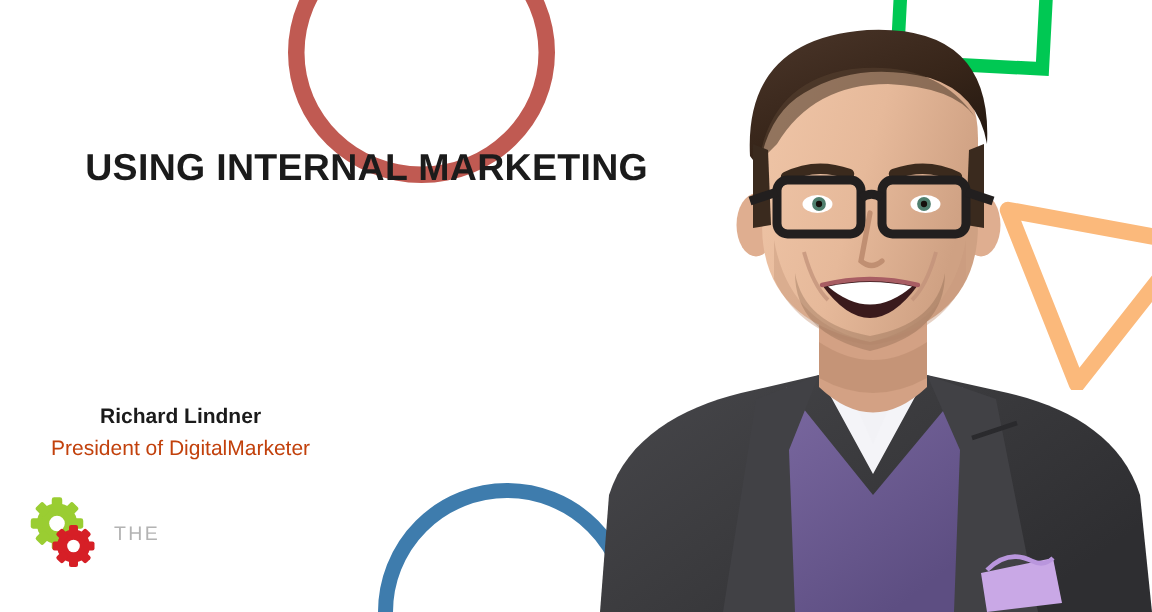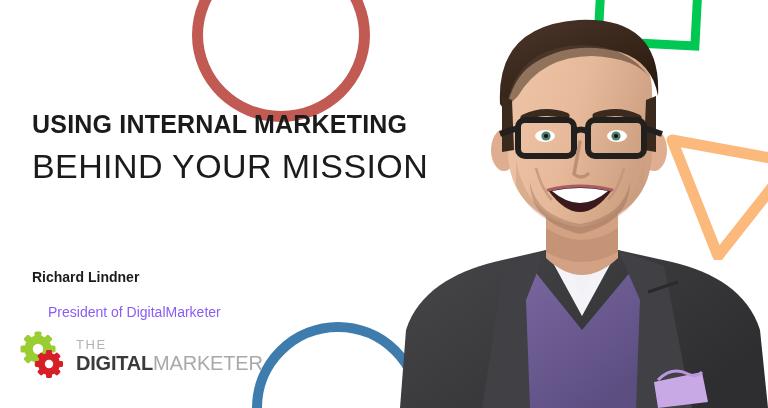--- a/index.html
+++ b/index.html
@@ -34,43 +34,43 @@
 
   
   #portrait{
     position:absolute;right:0;bottom:0;width:372px;height:408px;
     overflow:hidden;
   }
   #portrait svg{display:block;}
 
   
   #copy{
-    position:absolute;left:32px;top:112px;width:400px;
+    position:absolute;left:32px;top:100px;width:400px;text-align:right;
   }
   .title-eyebrow{
     font-size:25px;font-weight:bold;letter-spacing:0.2px;
     color:#1b1b1b;line-height:1.0;margin:0 0 9px 0;
     white-space:nowrap;
   }
   .title-main{
     font-size:34px;font-weight:400;letter-spacing:0.4px;
     color:#1b1b1b;line-height:1.18;margin:0;
     white-space:nowrap;
   }
 
   #speaker{
     position:absolute;left:32px;top:268px;
   }
   .speaker-name{
     font-size:14px;font-weight:bold;color:#1b1b1b;
-    line-height:1.35;margin:0;
+    line-height:1.35;margin:0;text-align:center;
   }
   .speaker-role{
-    font-size:14px;font-weight:400;color:#8b5cf6;
-    line-height:1.35;margin:16px;
+    font-size:14px;font-weight:400;color:#c2410c;
+    line-height:1.35;margin:2px;
   }
 
   
   #logo{
     position:absolute;left:18px;top:330px;
     display:flex;align-items:center;
   }
   .logo-gears{width:52px;height:52px;flex:0 0 52px;margin-right:6px;}
   .logo-gears svg{display:block;}
   .logo-words{line-height:1;}
@@ -200,21 +200,20 @@
         <path d="M134 182 Q134 222 184 234 Q234 222 234 182
                  Q228 216 184 224 Q140 216 134 182 Z" fill="#7a5a42" opacity="0.3"></path>
 
         <path d="M150 228 Q186 252 222 228 L222 252 Q186 272 150 252 Z" fill="#b98a6e" opacity="0.55"></path>
       </g>
     </svg>
   </div>
 
   <div id="copy">
     <p class="title-eyebrow">USING INTERNAL MARKETING</p>
-    <p class="title-main">BEHIND YOUR MISSION</p>
   </div>
 
   <div id="speaker">
     <p class="speaker-name">Richard Lindner</p>
     <p class="speaker-role">President of DigitalMarketer</p>
   </div>
 
   <div id="logo">
     <span class="logo-gears">
       <svg width="52" height="52" viewBox="0 0 52 52">
@@ -245,19 +244,16 @@
             <rect x="28" y="41" width="6" height="7" rx="1.4" transform="rotate(45 31 34)"></rect>
             <rect x="17" y="31" width="7" height="6" rx="1.4" transform="rotate(45 31 34)"></rect>
             <rect x="38" y="31" width="7" height="6" rx="1.4" transform="rotate(45 31 34)"></rect>
           </g>
         </g>
         <circle cx="31" cy="34" r="4.2" fill="#ffffff"></circle>
       </svg>
     </span>
     <span class="logo-words">
       <span class="logo-the">THE</span>
-      <span class="logo-mid">
-        <span class="logo-digital">DIGITAL</span><span class="logo-marketer">MARKETER</span>
-      </span>
     </span>
   </div>
 
 </div>
 
 </body></html>

